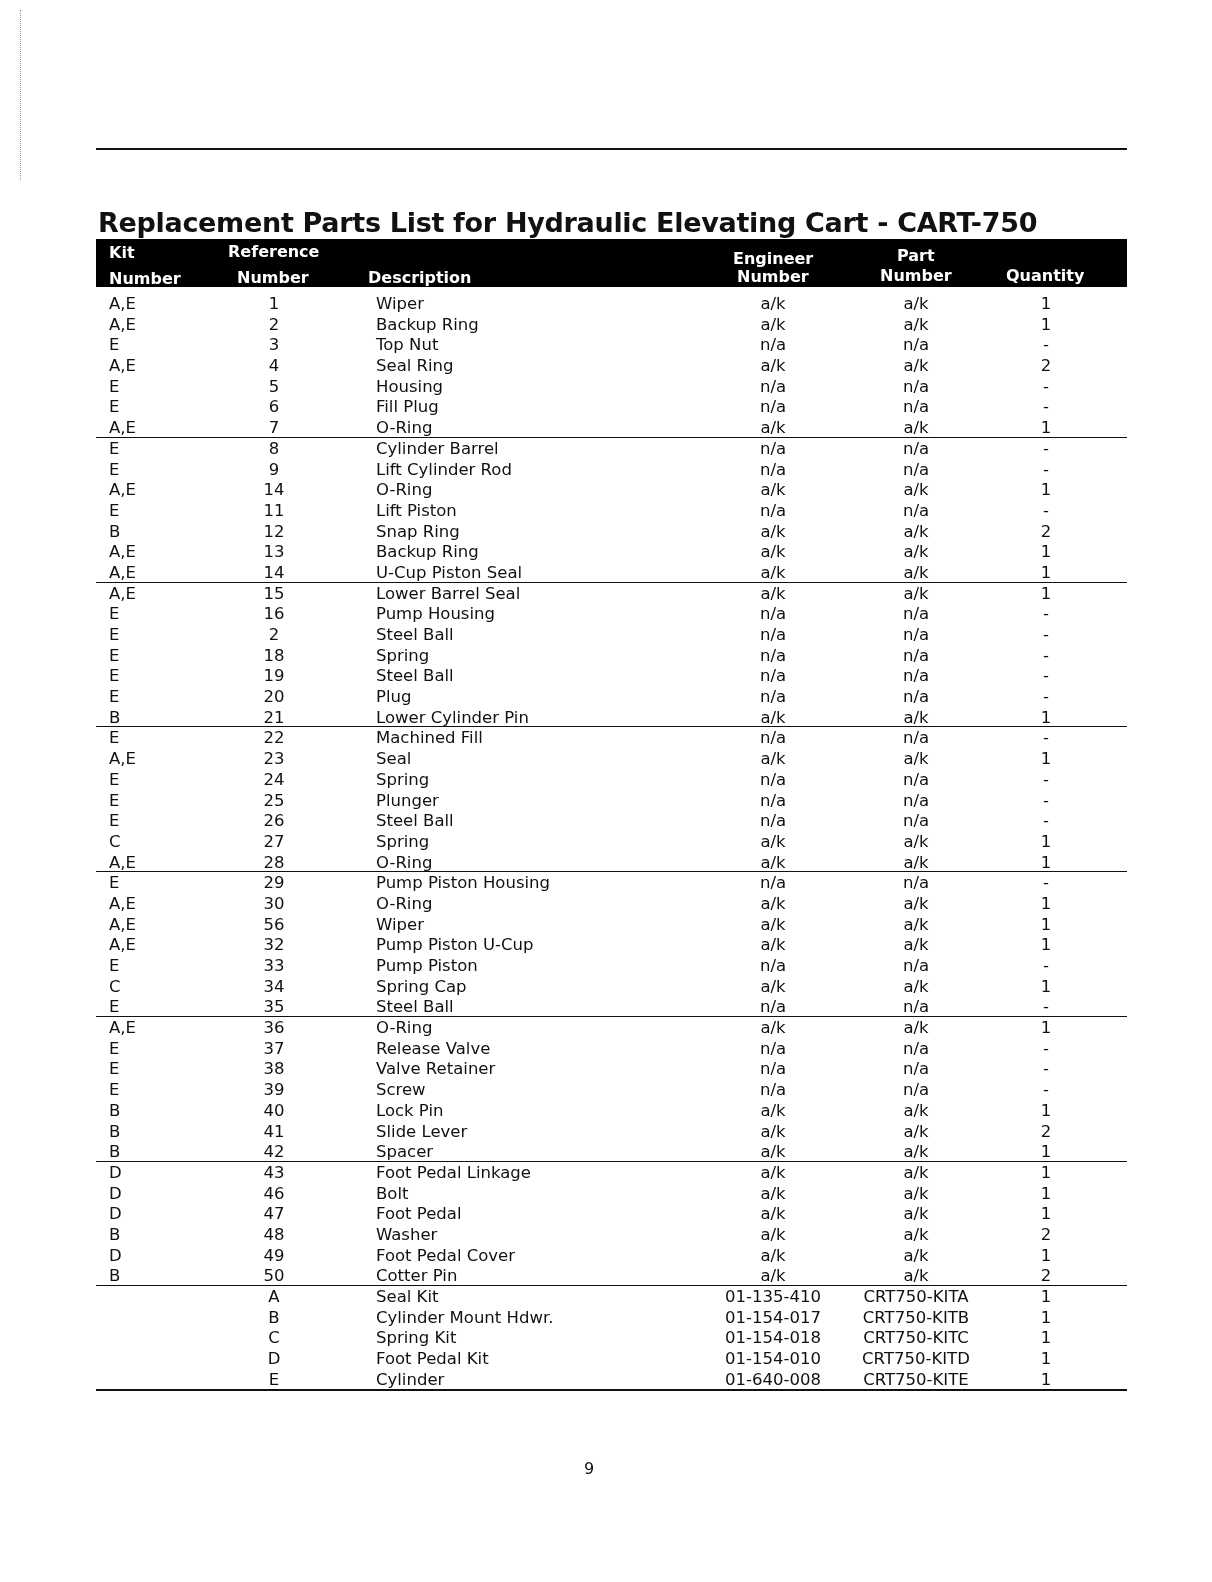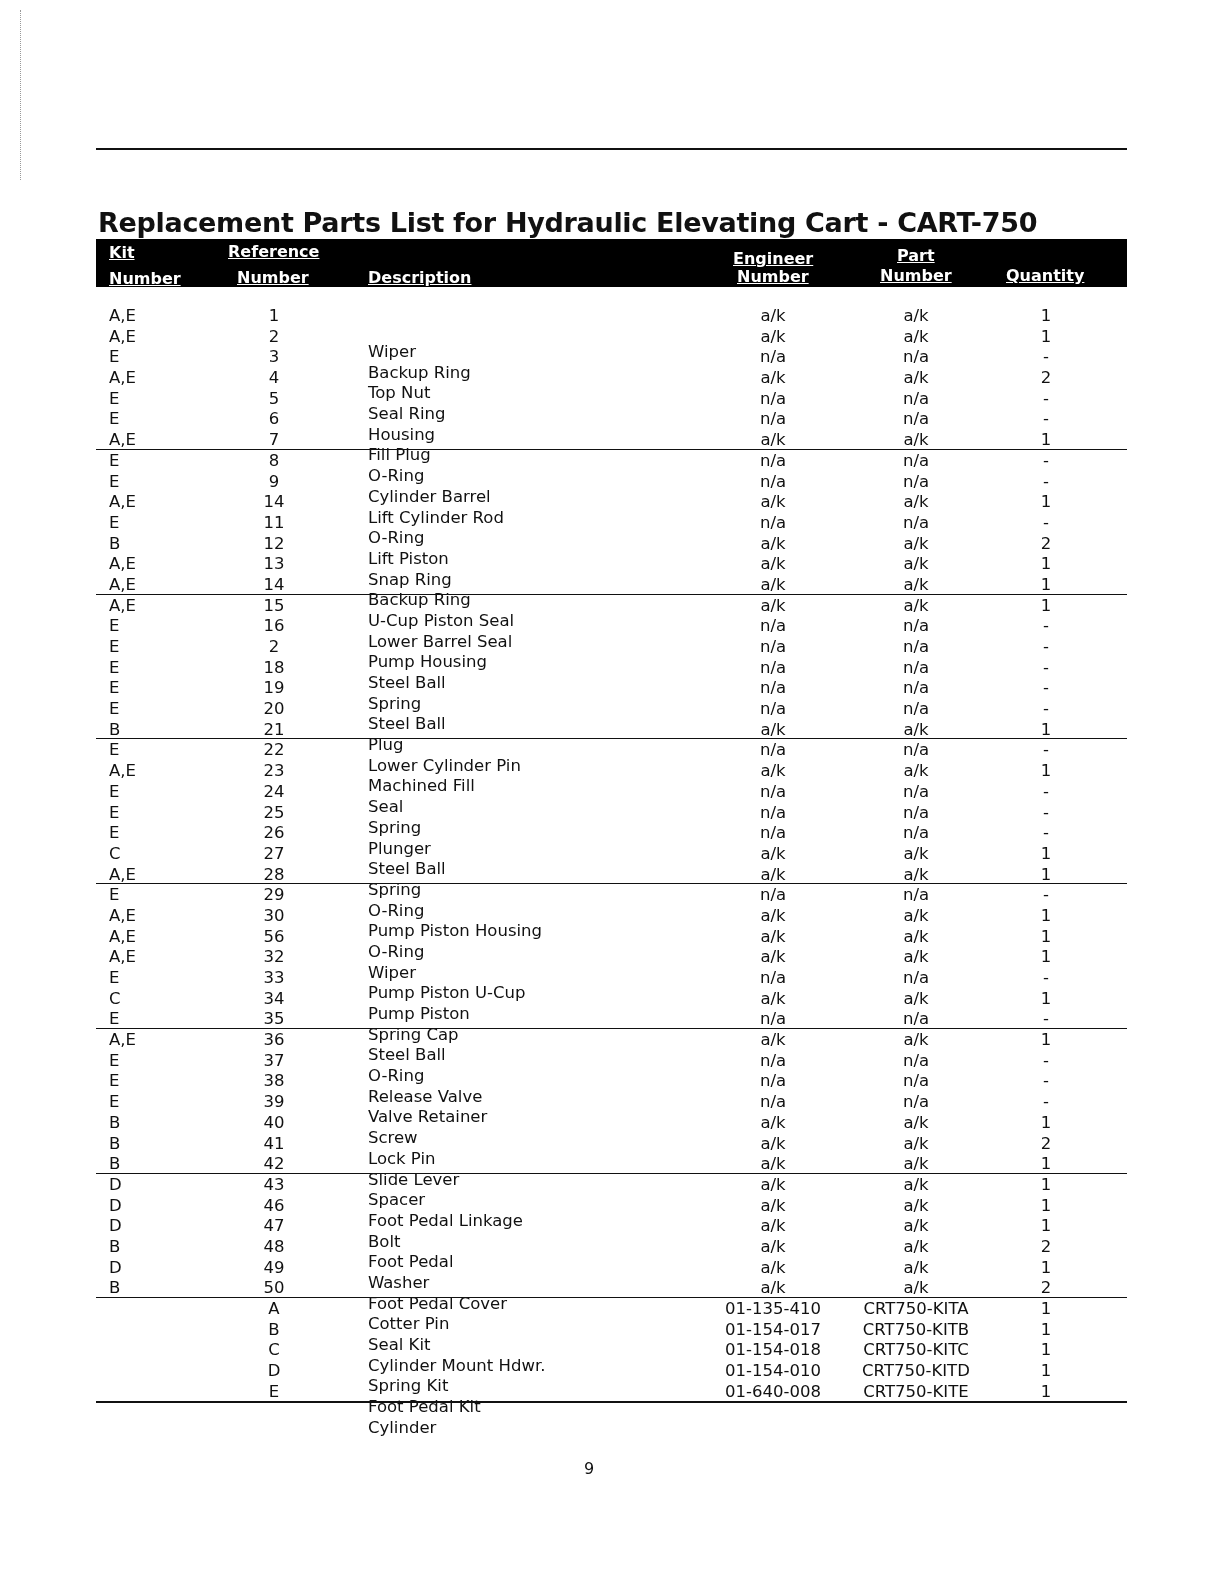--- a/index.html
+++ b/index.html
@@ -6,27 +6,27 @@
     body { width: 1212px; height: 1582px; position: relative; overflow: hidden;
            font-family: "DejaVu Sans", "Liberation Sans", sans-serif; color: #111; }
     .scan-margin { position: absolute; left: 20px; top: 10px; width: 1px; height: 170px;
                    border-left: 1px dotted #999; }
     .top-rule { position: absolute; left: 96px; top: 148px; width: 1031px; height: 0;
                 border-top: 2px solid #111; }
     .page-title { position: absolute; left: 98px; top: 207px; font-size: 27px; font-weight: bold;
                   letter-spacing: -0.3px; white-space: nowrap; }
     .table { position: absolute; left: 96px; top: 239px; width: 1031px; }
     .thead { background: #000; color: #fff; height: 48px; position: relative; font-weight: bold; font-size: 16px; }
-    .thead span { position: absolute; white-space: nowrap; text-decoration: underline; }
+    .thead span { position: absolute; white-space: nowrap; }
     .row { position: relative; height: 20.7px; font-size: 16.5px; }
     .row span { position: absolute; top: 1px; white-space: nowrap; line-height: 19px; }
     .row.group-end { border-bottom: 1.5px solid #111; box-sizing: border-box; }
     .c-kit { left: 13px; }
     .c-ref { left: 150px; width: 56px; text-align: center; }
-    .c-desc { left: 272px; margin-top: 36px; }
+    .c-desc { left: 280px; }
     .c-eng { left: 620px; width: 114px; text-align: center; }
     .c-part { left: 760px; width: 120px; text-align: center; }
     .c-qty { left: 930px; width: 40px; text-align: center; }
     .bottom-rule { border-bottom: 2px solid #111; }
     .page-number { position: absolute; left: 584px; top: 1459px; font-size: 16px; }
   </style>
 </head>
 <body>
 
 <div class="scan-margin"></div>
@@ -40,21 +40,21 @@
     <span style="left:13px;top:30px">Number</span>
     <span style="left:132px;top:3px">Reference</span>
     <span style="left:141px;top:29px">Number</span>
     <span style="left:272px;top:29px">Description</span>
     <span style="left:637px;top:10px">Engineer</span>
     <span style="left:641px;top:28px">Number</span>
     <span style="left:801px;top:7px">Part</span>
     <span style="left:784px;top:27px">Number</span>
     <span style="left:910px;top:27px">Quantity</span>
   </div>
-  <div id="tbody" style="padding-top:18px">
+  <div id="tbody" style="padding-top:6px">
       <div class="row">
         <span class="c-kit">A,E</span>
         <span class="c-ref">1</span>
         <span class="c-desc">Wiper</span>
         <span class="c-eng">a/k</span>
         <span class="c-part">a/k</span>
         <span class="c-qty">1</span>
       </div>
       <div class="row">
         <span class="c-kit">A,E</span>

